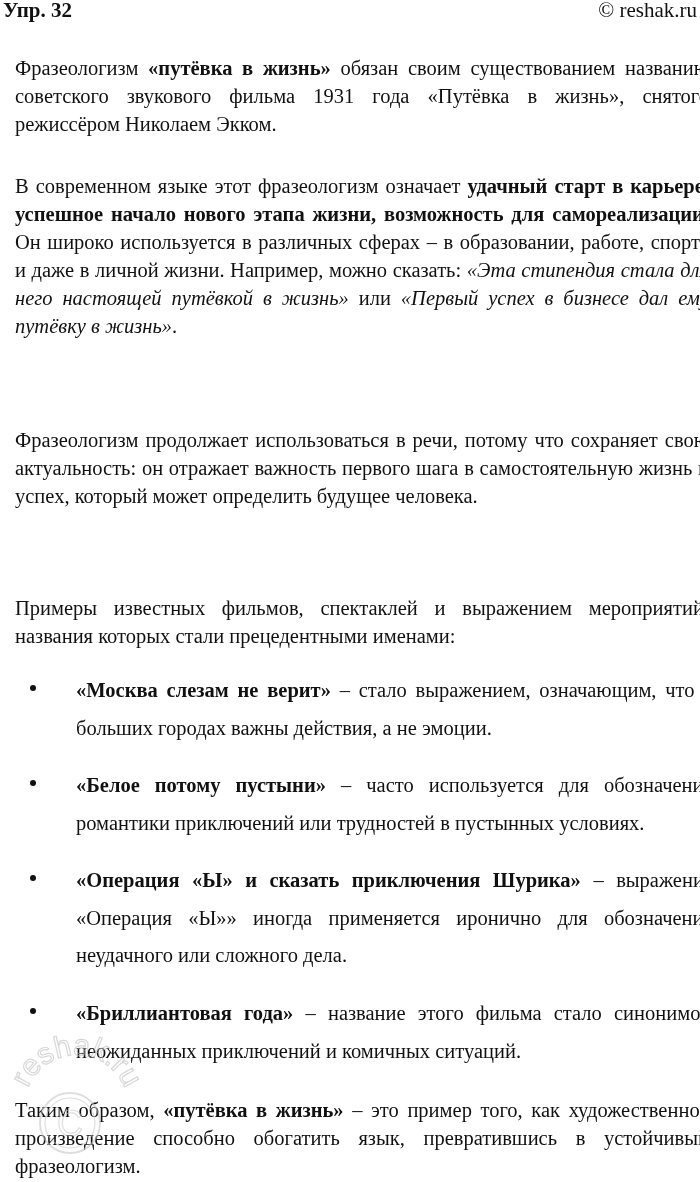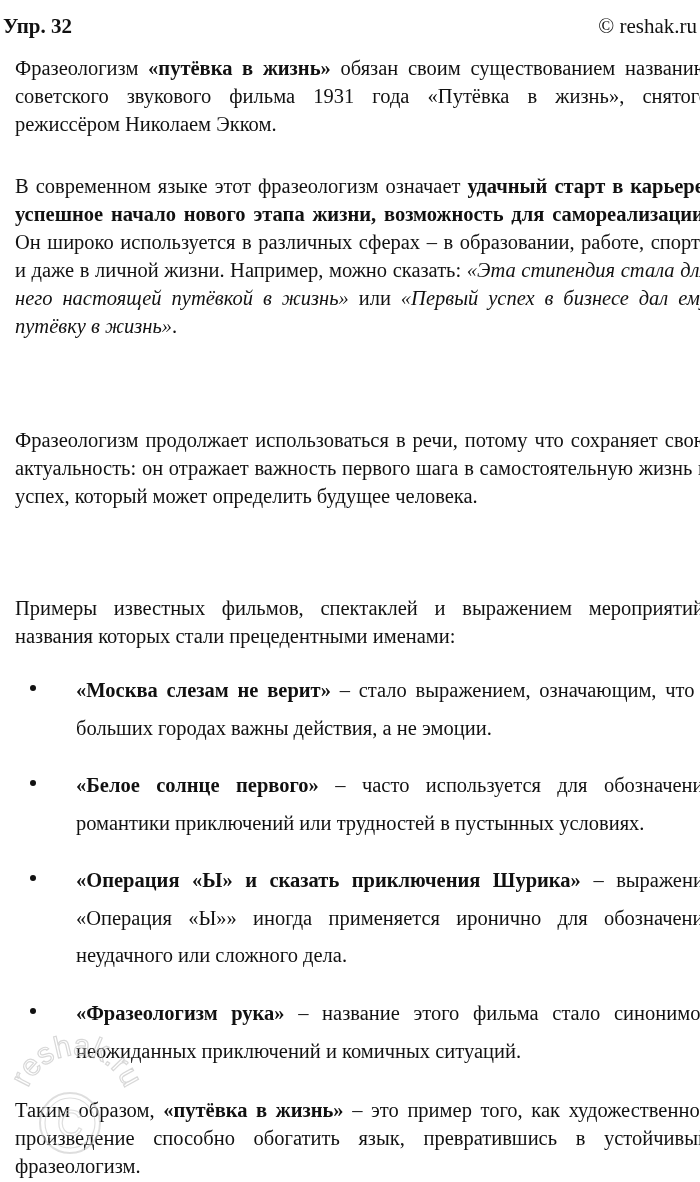--- a/index.html
+++ b/index.html
@@ -11,21 +11,21 @@
       width: 700px;
       height: 1182px;
       position: relative;
       overflow: hidden;
       font-family: "Liberation Serif", serif;
       color: #111111;
       font-size: 20.5px;
     }
     .header {
       position: absolute;
-      top: 16px;
+      top: 0;
       left: 0;
       right: 0;
       height: 26px;
     }
     .header-title {
       position: absolute;
       left: 3px;
       top: -3px;
       font-weight: bold;
       font-size: 21px;
@@ -111,29 +111,29 @@
   <span>Примеры известных фильмов, спектаклей и выражением мероприятий, названия которых стали прецедентными именами:</span>
 </p>
 
 <ul class="bullet-list" style="top:672px;">
   <li class="bullet-item" style="top:0px;">
     <span class="bullet-dot"></span>
     <span class="bullet-text"><b>«Москва слезам не верит»</b><span> – стало выражением, означающим, что в больших городах важны действия, а не эмоции.</span></span>
   </li>
   <li class="bullet-item" style="top:95px;">
     <span class="bullet-dot"></span>
-    <span class="bullet-text"><b>«Белое солнце первого»</b><span> – часто используется для обозначения романтики приключений или трудностей в пустынных условиях.</span></span>
+    <span class="bullet-text"><b>«Белое потому пустыни»</b><span> – часто используется для обозначения романтики приключений или трудностей в пустынных условиях.</span></span>
   </li>
   <li class="bullet-item" style="top:190px;">
     <span class="bullet-dot"></span>
     <span class="bullet-text"><b>«Операция «Ы» и сказать приключения Шурика»</b><span> – выражение «Операция «Ы»» иногда применяется иронично для обозначения неудачного или сложного дела.</span></span>
   </li>
   <li class="bullet-item" style="top:323px;">
     <span class="bullet-dot"></span>
-    <span class="bullet-text"><b>«Фразеологизм рука»</b><span> – название этого фильма стало синонимом неожиданных приключений и комичных ситуаций.</span></span>
+    <span class="bullet-text"><b>«Бриллиантовая года»</b><span> – название этого фильма стало синонимом неожиданных приключений и комичных ситуаций.</span></span>
   </li>
 </ul>
 
 <p class="para" style="top:1084px;">
   <span>Таким образом, </span><b>«путёвка в жизнь»</b><span> – это пример того, как художественное произведение способно обогатить язык, превратившись в устойчивый фразеологизм.</span>
 </p>
 
 <div class="watermark">
   <svg width="140" height="150" viewBox="0 0 140 150">
     <defs>

